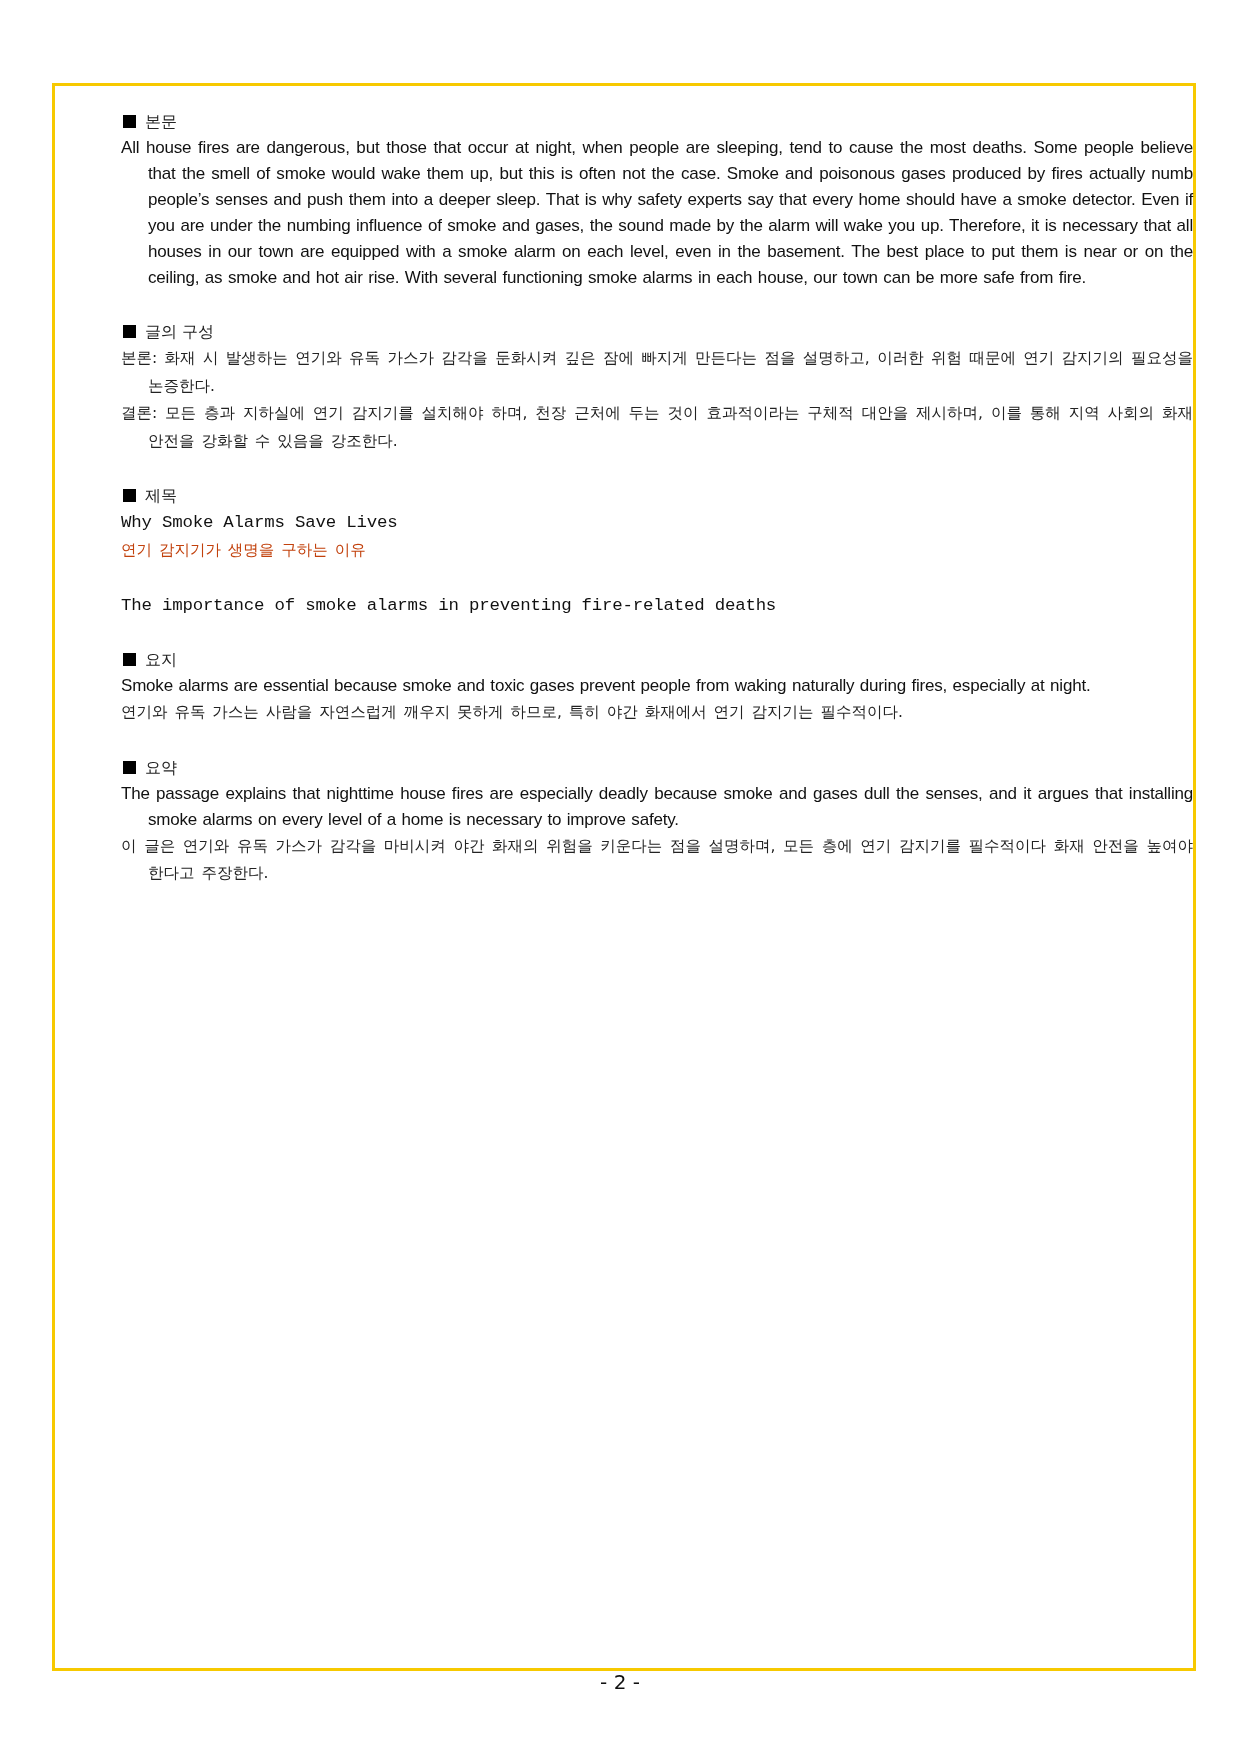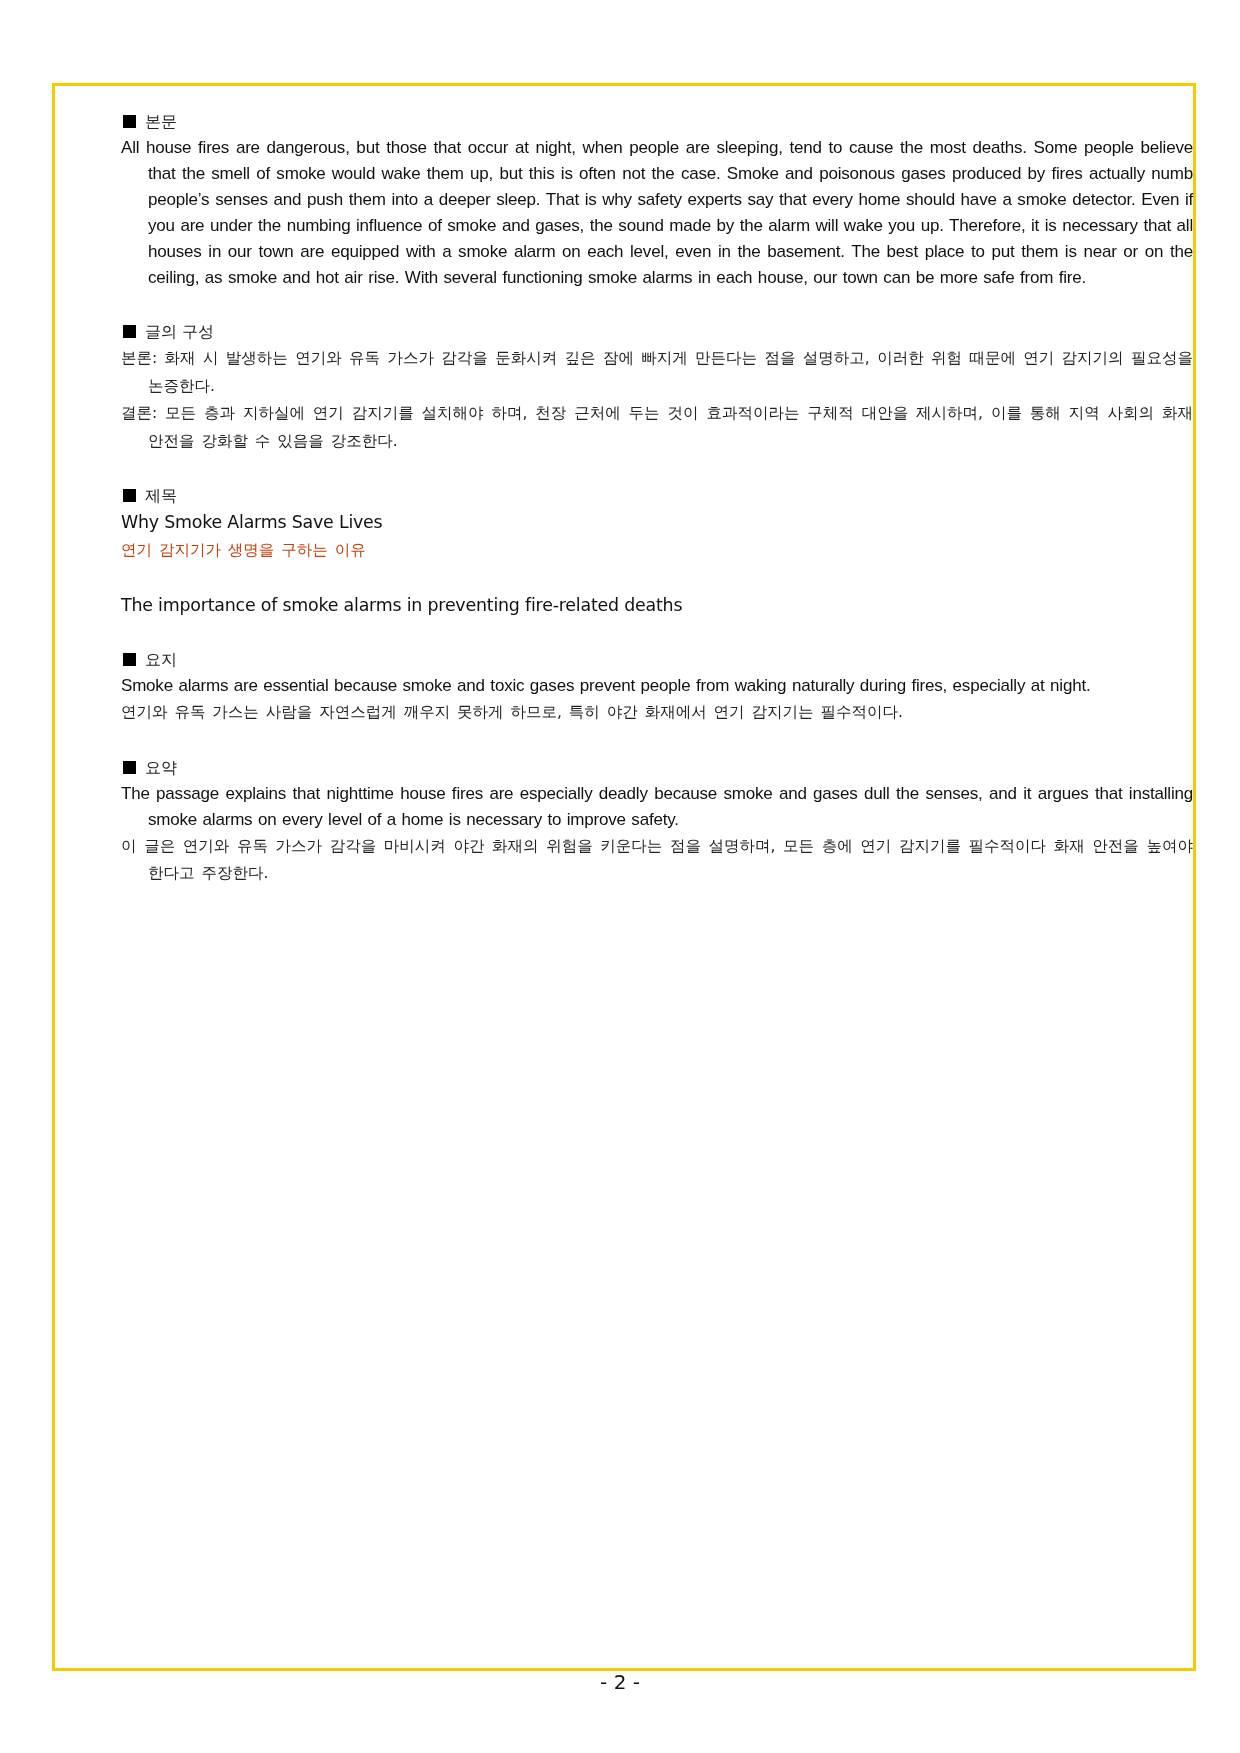--- a/index.html
+++ b/index.html
@@ -8,21 +8,21 @@
     position: absolute; left: 52px; top: 83px; width: 1138px; height: 1582px;
     border: 3px solid #f7c900; box-sizing: content-box;
   }
   .content { position: absolute; left: 93px; top: 108px; width: 1072px; margin-left: 28px; }
   .section { margin: 0 0 27px 0; }
   .heading { font-size: 16px; line-height: 27px; height: 27px; display: flex; align-items: center; color: #222; }
   .bullet { display: inline-block; width: 13px; height: 13px; background: #000; margin-right: 9px; margin-left: 2px; }
   .en { font-family: Liberation Sans, sans-serif; font-size: 17px; line-height: 26px; text-align: justify; letter-spacing: -0.2px; word-spacing: 1px; }
   .hang { padding-left: 27px; text-indent: -27px; }
   .ko { font-family: "DejaVu Sans", sans-serif; font-size: 15.5px; line-height: 27.6px; text-align: justify; color: #222; word-spacing: 2px; }
-  .plain-en { font-size: 17.4px; line-height: 27.6px; letter-spacing: -0.2px; }
+  .plain-en { font-size: 17.4px; line-height: 27.6px; letter-spacing: -0.2px; font-family: Liberation Mono, monospace; }
   .plain-ko { font-size: 15.5px; line-height: 27.6px; color: #c2410c; word-spacing: 2px; }
   .page-number { position: absolute; top: 1670px; left: 0; width: 1240px; text-align: center; font-size: 20px; }
 </style>
 </head>
 <body>
 
 <div class="frame"></div>
 
 <div class="content">
 

